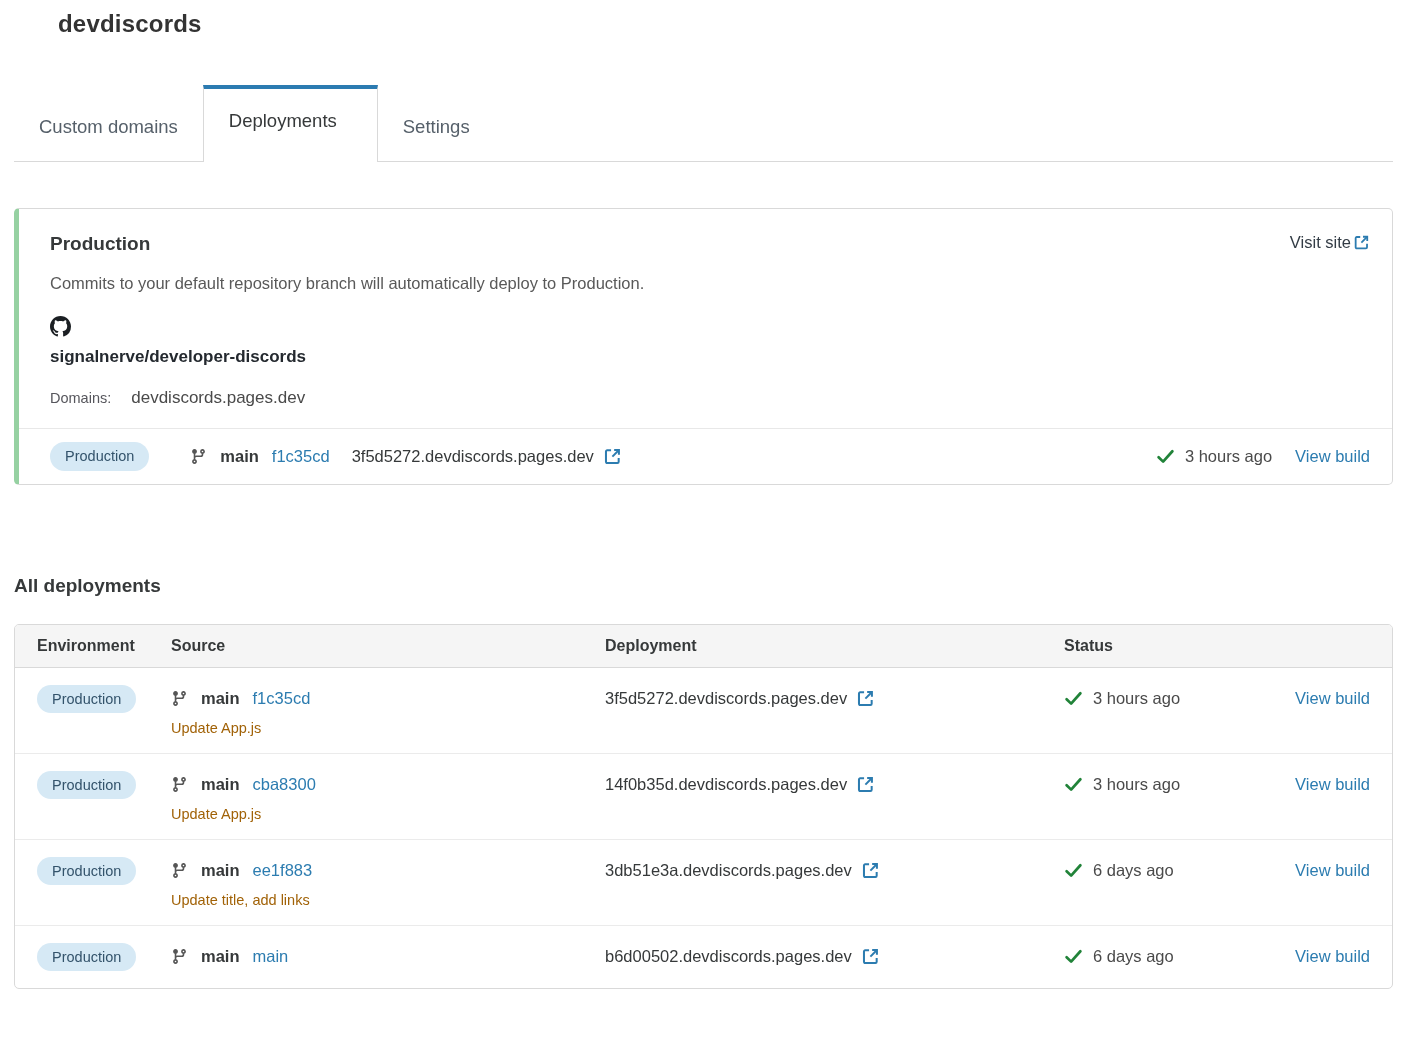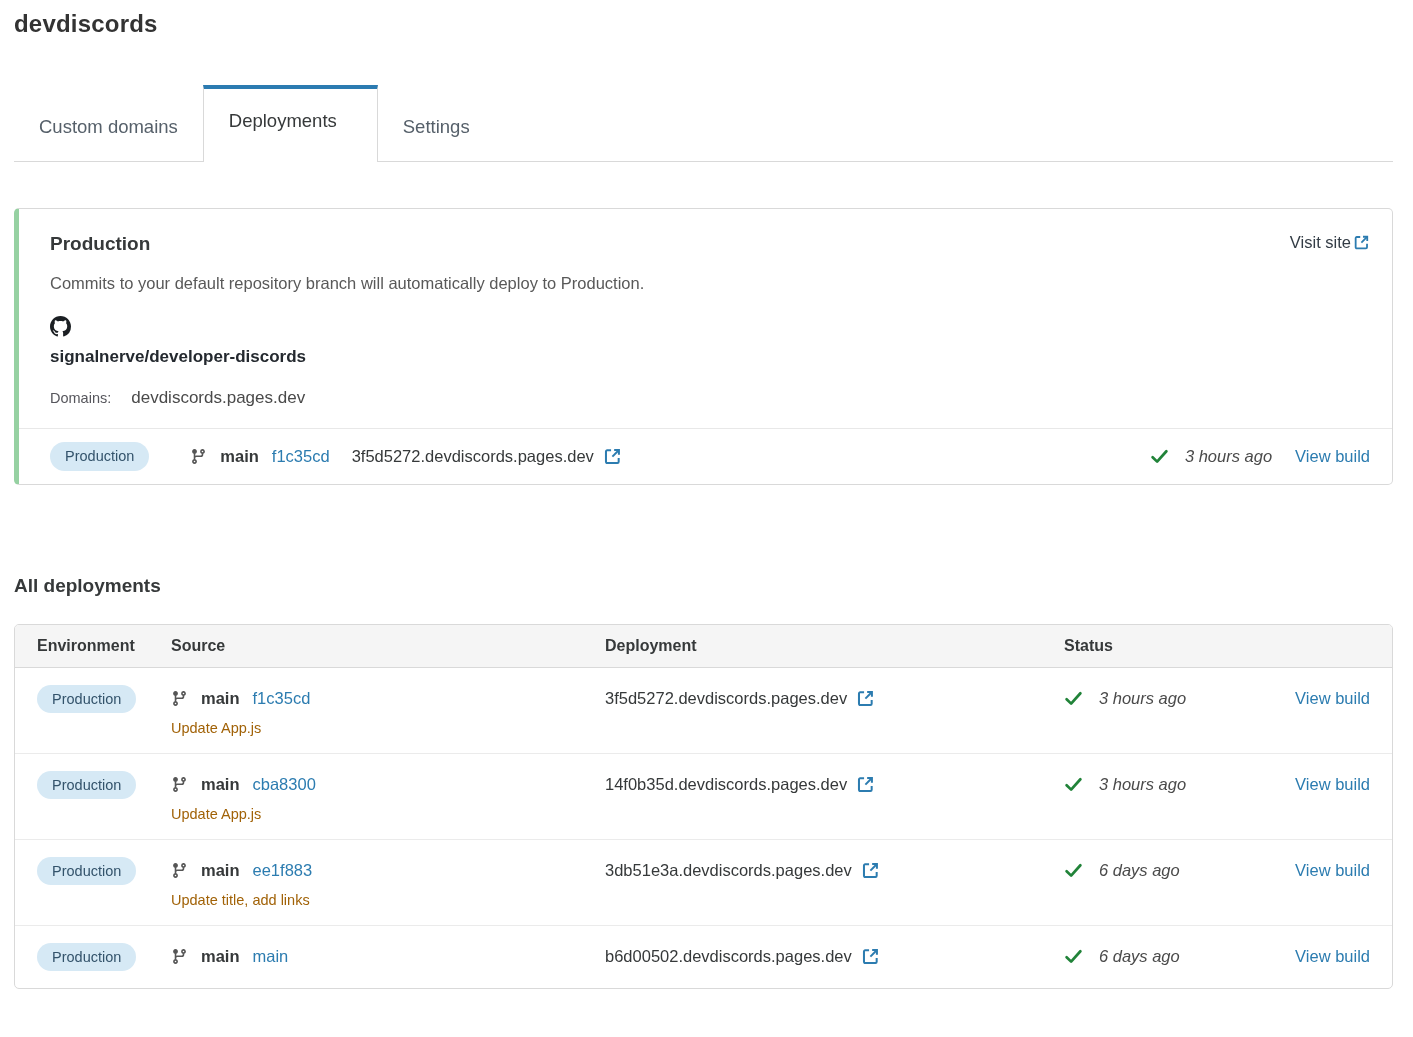--- a/index.html
+++ b/index.html
@@ -6,21 +6,21 @@
   html, body { background: #fff; }
   body {
     width: 1413px; height: 1037px;
     font-family: "Liberation Sans", "DejaVu Sans", sans-serif;
     color: #36393a;
     padding: 10px 20px 0 14px;
     overflow: hidden;
   }
   a { text-decoration: none; cursor: pointer; }
 
-  .page-title { font-size: 24px; font-weight: bold; color: #333; letter-spacing: 0.2px; }
+  .page-title { font-size: 24px; font-weight: bold; color: #333; letter-spacing: 0.2px; margin-left: 44px; }
 
   
   .tabs { display: flex; align-items: flex-end; border-bottom: 1px solid #d9d9d9; margin-top: 47px; }
   .tab {
     font-size: 18.5px; color: #56606a; padding: 24px 25px 23px 25px;
     cursor: pointer; background: transparent; position: relative;
   }
   .tab.active {
     color: #36393a;
     background: #fff;
@@ -63,21 +63,21 @@
     padding: 7px 15px 7px 15px;
     border-radius: 999px;
     white-space: nowrap;
   }
   .source-line { display: flex; align-items: center; gap: 13px; }
   .branch-icon { display: inline-flex; color: #555; }
   .branch-name { font-size: 16.5px; font-weight: bold; color: #36393a; }
   .commit-link { font-size: 16.5px; color: #2c7cb0; }
   .deploy-link { display: inline-flex; align-items: center; gap: 9px; font-size: 16.5px; color: #36393a; }
   .ext-icon { display: inline-flex; color: #2c7cb0; }
-  .status-cell { display: inline-flex; align-items: center; gap: 16px; font-style: italic; }
+  .status-cell { display: inline-flex; align-items: center; gap: 10px; }
   .status-time { font-size: 16.5px; color: #4a4a4a; }
   .view-build { font-size: 16.5px; color: #2c7cb0; }
   .check-icon { display: inline-flex; }
 
   .card-deploy-row .badge { margin-right: 41px; }
   .card-deploy-row .source-line { margin-right: 22px; }
   .card-deploy-row .spacer { flex: 1; }
   .card-deploy-row .status-cell { margin-right: 23px; }
 
   

